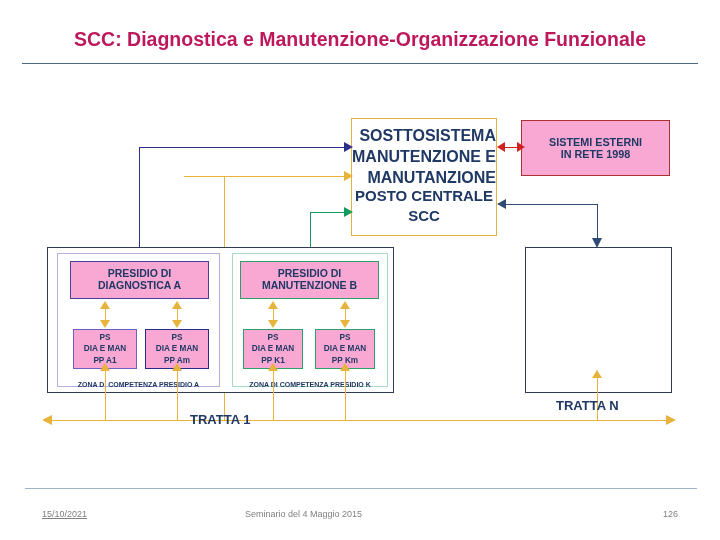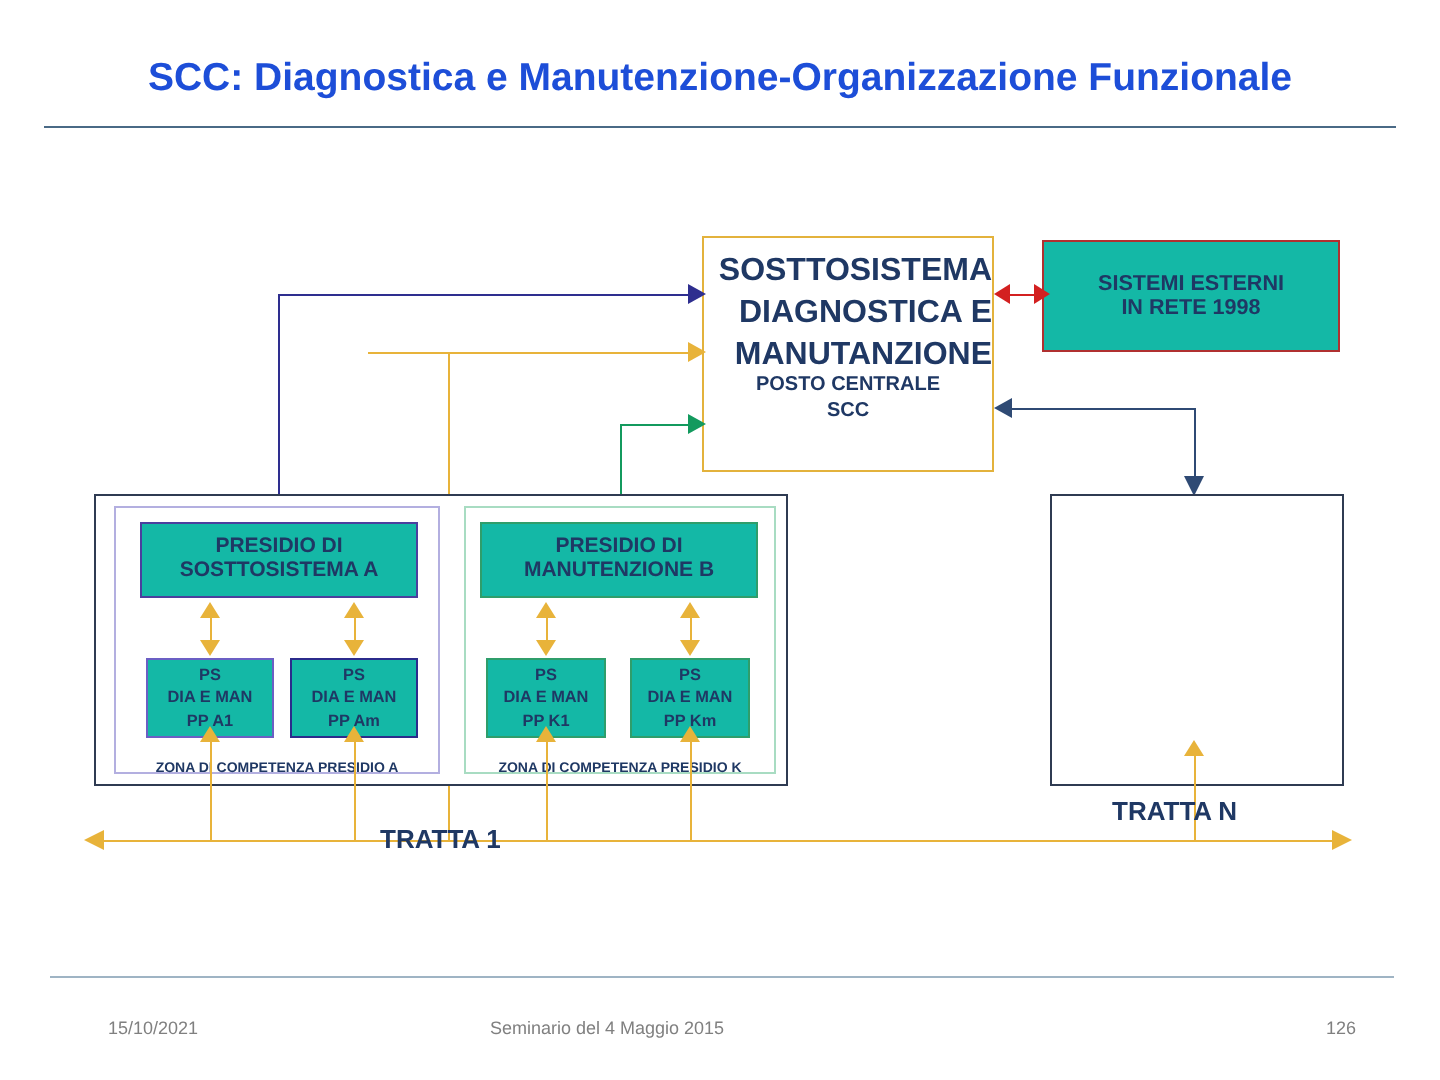--- a/index.html
+++ b/index.html
@@ -7,39 +7,39 @@
     width:720px;height:540px;background:#ffffff;
     font-family:"Liberation Sans","DejaVu Sans",sans-serif;
     overflow:hidden;position:relative;
   }
   #slide{position:absolute;left:0;top:0;width:720px;height:540px;}
 
   
   .title{
     position:absolute;left:20px;top:28px;width:680px;
     text-align:center;
-    font-size:19.5px;font-weight:bold;color:#1d4ed8;
+    font-size:19.5px;font-weight:bold;color:#be185d;
     letter-spacing:0px;white-space:nowrap;
   }
   .title-rule{
     position:absolute;left:22px;top:63px;width:676px;height:1px;
     background:#4A6A86;
   }
 
   
-  .box{position:absolute;box-sizing:border-box;background:#14b8a6;
+  .box{position:absolute;box-sizing:border-box;background:#f9a8d4;
        display:flex;align-items:center;justify-content:center;
        text-align:center;color:#1F3864;font-weight:bold;line-height:1.12;}
 
   .box-sost{left:351px;top:118px;width:146px;height:118px;
             border:1.5px solid #E3B23C;background:#ffffff;
             display:block;padding-top:0;}
   .sost-t1{position:absolute;left:0;top:6px;width:100%;font-size:16px;
            color:#1F3864;font-weight:bold;line-height:1.32;text-align:right;}
-  .sost-t2{position:absolute;left:0;top:67px;width:100%;font-size:10px;
+  .sost-t2{position:absolute;left:0;top:67px;width:100%;font-size:15px;
            color:#1F3864;font-weight:bold;line-height:1.32;text-align:center;}
 
   .box-ext{left:521px;top:120px;width:149px;height:56px;
            border:1.5px solid #B03030;font-size:10.8px;}
 
   
   .cont-t1{position:absolute;left:47px;top:247px;width:347px;height:146px;
            border:1px solid #2F3B52;box-sizing:border-box;background:#fff;}
   .cont-tn{position:absolute;left:525px;top:247px;width:147px;height:146px;
            border:1px solid #2F3B52;box-sizing:border-box;background:#fff;}
@@ -87,36 +87,36 @@
   
   .tratta{position:absolute;font-size:13px;font-weight:bold;color:#1F3864;
           white-space:nowrap;}
   .tratta1{left:190px;top:412px;}
   .trattan{left:556px;top:398px;}
 
   
   .foot-rule{position:absolute;left:25px;top:488px;width:672px;height:1px;
              background:#9FB4C4;}
   .foot{position:absolute;top:509px;font-size:9px;color:#808080;}
-  .foot-l{left:54px;}
+  .foot-l{left:42px;text-decoration:underline;}
   .foot-c{left:0;width:607px;text-align:center;}
   .foot-r{right:42px;}
 </style>
 </head>
 <body>
 
 <div id="slide">
 
   <div class="title">SCC: Diagnostica e Manutenzione-Organizzazione Funzionale</div>
   <div class="title-rule"></div>
 
   <div class="box box-sost">
     <div class="sost-t1">
       <span>SOSTTOSISTEMA</span><br>
-      <span>DIAGNOSTICA E</span><br>
+      <span>MANUTENZIONE E</span><br>
       <span>MANUTANZIONE</span>
     </div>
     <div class="sost-t2">
       <span>POSTO CENTRALE</span><br>
       <span>SCC</span>
     </div>
   </div>
 
   <div class="box box-ext">
     <div>
@@ -147,21 +147,21 @@
   <div class="ah ah-l" style="left:497px;top:199px;border-right:9px solid #2F4A74;"></div>
   <div class="ln v navy2" style="left:597px;top:204px;height:38px;"></div>
   <div class="ah ah-d" style="left:592px;top:238px;border-top:10px solid #2F4A74;"></div>
 
   <div class="cont-t1"></div>
 
   <div class="zone zone-a"></div>
   <div class="box box-pres pres-a">
     <div>
       <span>PRESIDIO DI</span><br>
-      <span>SOSTTOSISTEMA A</span>
+      <span>DIAGNOSTICA A</span>
     </div>
   </div>
   <div class="zone-label zl-a">ZONA DI COMPETENZA PRESIDIO A</div>
 
   <div class="zone zone-b"></div>
   <div class="box box-pres pres-b">
     <div>
       <span>PRESIDIO DI</span><br>
       <span>MANUTENZIONE B</span>
     </div>

